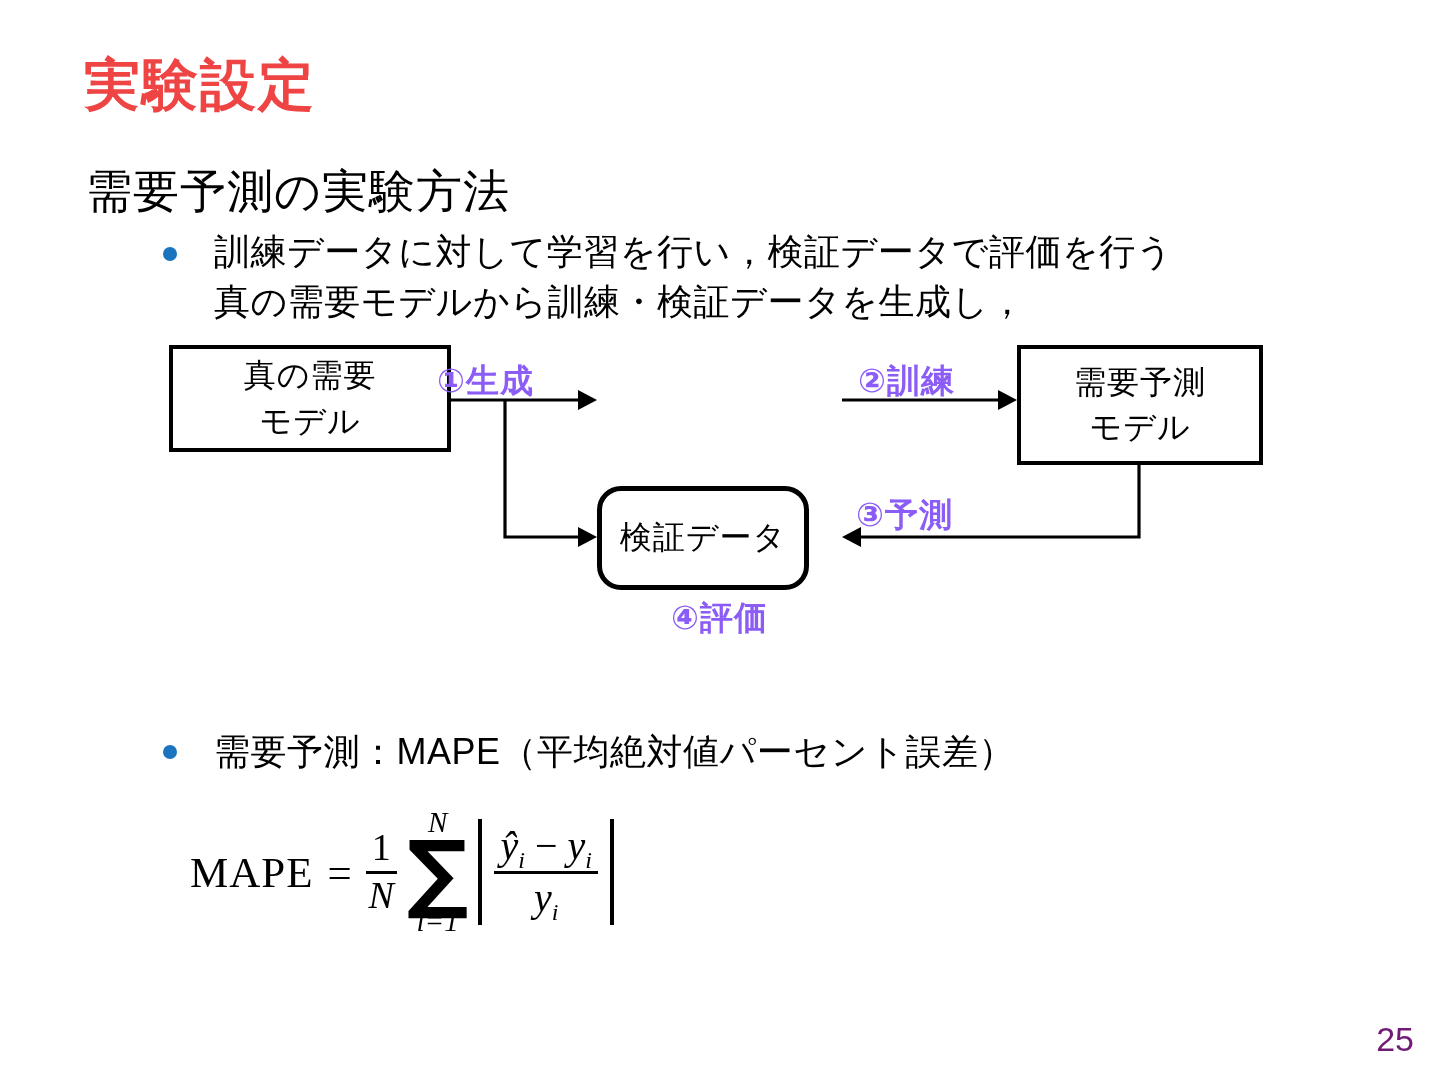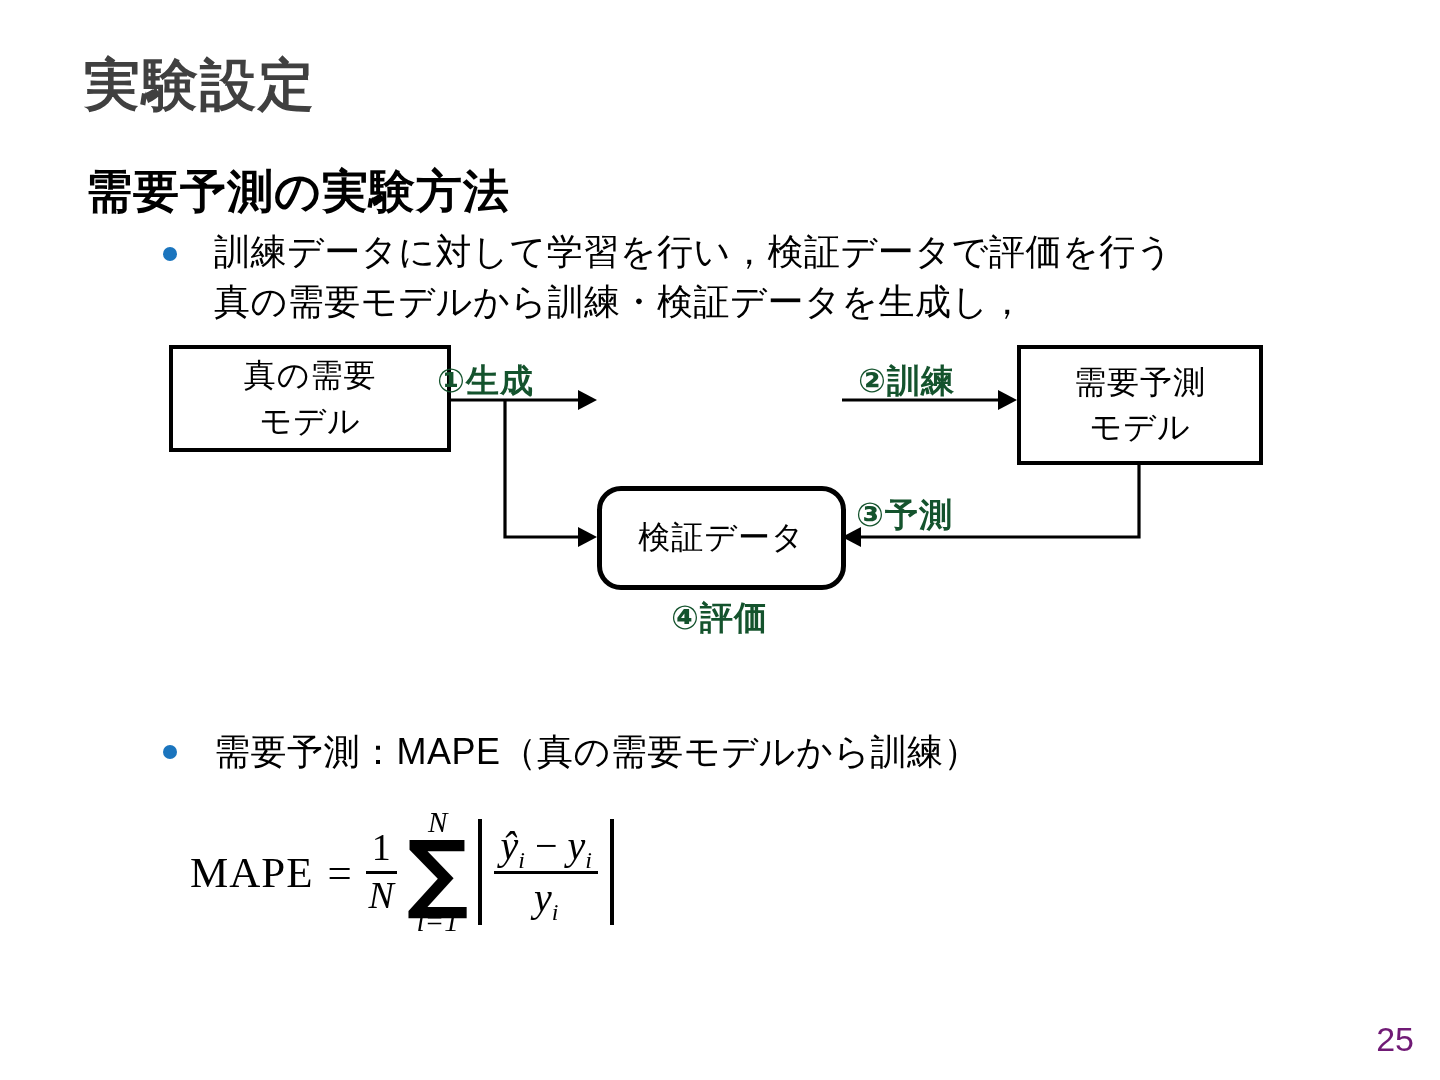--- a/index.html
+++ b/index.html
@@ -7,26 +7,26 @@
     position:relative;
     width:1440px;height:1080px;
     background:#ffffff;
     overflow:hidden;
     font-family:"Liberation Sans","DejaVu Sans",sans-serif;
     color:#000;
   }
   
   .slide-title{
     position:absolute;left:84px;top:48px;
-    font-size:56px;font-weight:800;color:#404040;
+    font-size:56px;font-weight:800;color:#ef4444;
     letter-spacing:2px;
   }
   .h2{
     position:absolute;left:86px;
-    font-size:46px;font-weight:700;color:#000;
+    font-size:46px;font-weight:400;color:#000;
     letter-spacing:1px;
   }
   .h-method{top:161px;}
   .h-metrics{top:661px;}
   
   .dot{
     position:absolute;width:14px;height:14px;border-radius:50%;
     background:#1b75be;
   }
   .dot1{left:163px;top:247px;}
@@ -48,23 +48,23 @@
     position:absolute;box-sizing:border-box;
     display:flex;flex-direction:column;align-items:center;justify-content:center;
     border:4px solid #000;background:#fff;
     font-size:32px;line-height:1.42;text-align:center;
     letter-spacing:1px;
   }
   .rounded{border-radius:24px;border-width:5px;}
   .box-true{left:169px;top:345px;width:282px;height:107px;}
   .box-train{left:597px;top:345px;width:245px;height:107px;}
   .box-forecast{left:1017px;top:345px;width:246px;height:120px;}
-  .box-valid{left:597px;top:486px;width:249px;height:104px;}
+  .box-valid{left:597px;top:486px;width:212px;height:104px;}
   .dlabel{
-    position:absolute;font-size:33px;font-weight:800;color:#14532d;
+    position:absolute;font-size:33px;font-weight:800;color:#8b5cf6;
     white-space:nowrap;letter-spacing:1px;
   }
   .lbl-step1{left:437px;top:359px;}
   .lbl-step2{left:858px;top:359px;}
   .lbl-step3{left:856px;top:493px;}
   .lbl-step4{left:597px;top:596px;width:245px;text-align:center;}
   
   .formula{
     position:absolute;left:190px;top:790px;height:164px;
     display:flex;align-items:center;
@@ -141,21 +141,21 @@
     </div>
 
     <div class="dlabel lbl-step1">①生成</div>
     <div class="dlabel lbl-step2">②訓練</div>
     <div class="dlabel lbl-step3">③予測</div>
     <div class="dlabel lbl-step4">④評価</div>
   </div>
 
 
   <span class="dot dot2"></span>
-  <div class="bullet-text b2">需要予測：MAPE（真の需要モデルから訓練）</div>
+  <div class="bullet-text b2">需要予測：MAPE（平均絶対値パーセント誤差）</div>
 
   <div class="formula">
     <span class="f-name">MAPE</span>
     <span class="f-eq">=</span>
 
     <span class="fr fr-small">
       <span class="top">1</span>
       <span class="bot it">N</span>
     </span>
 

